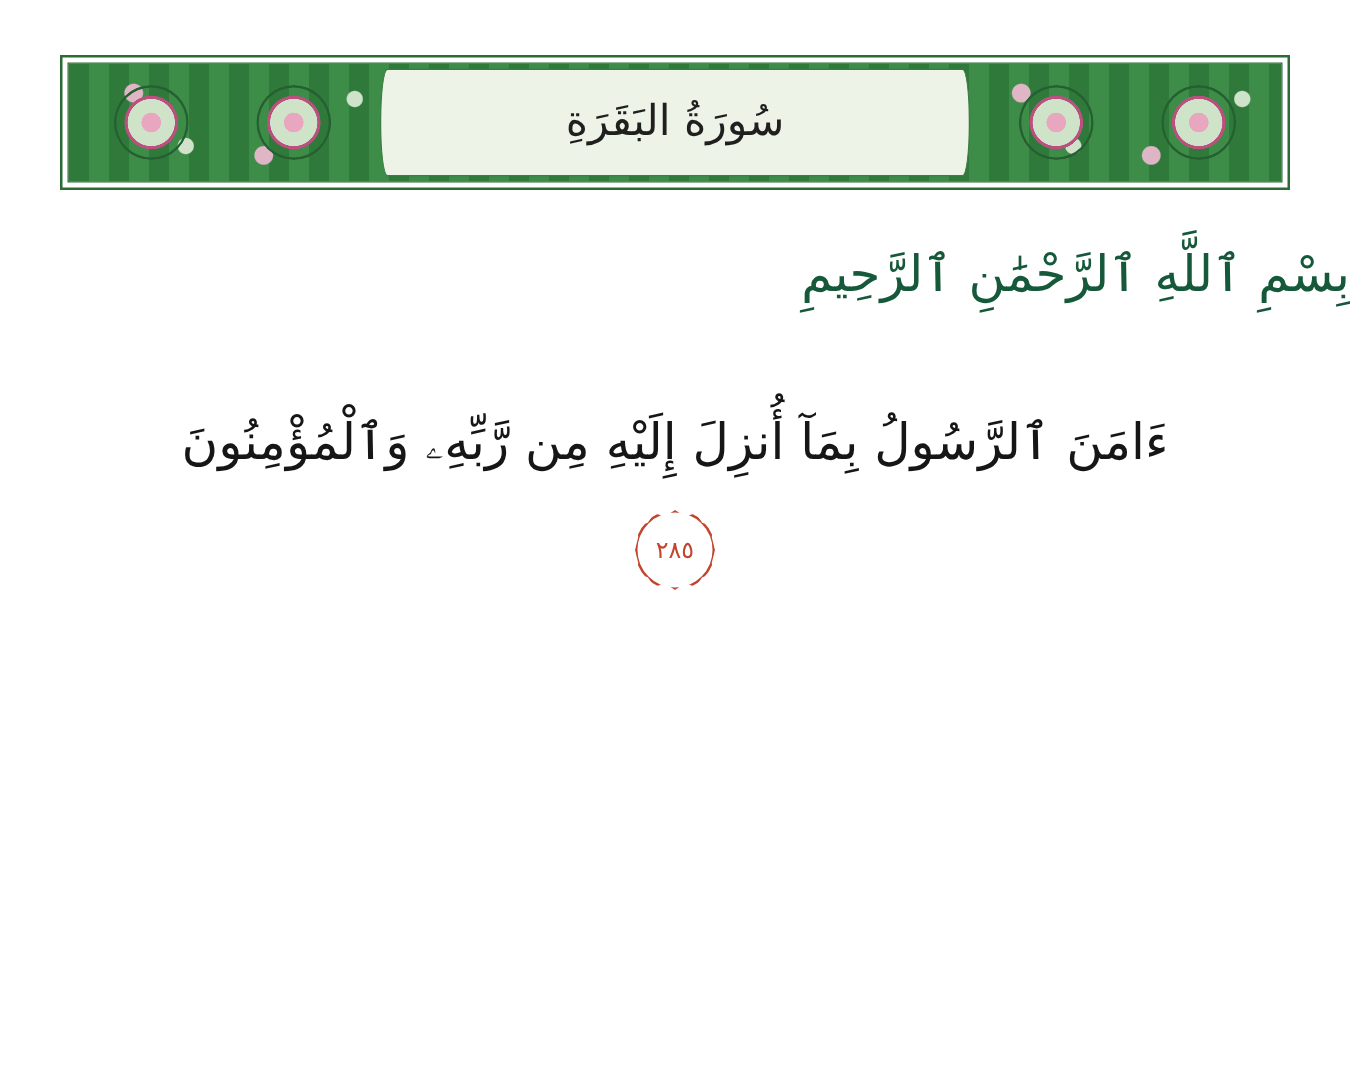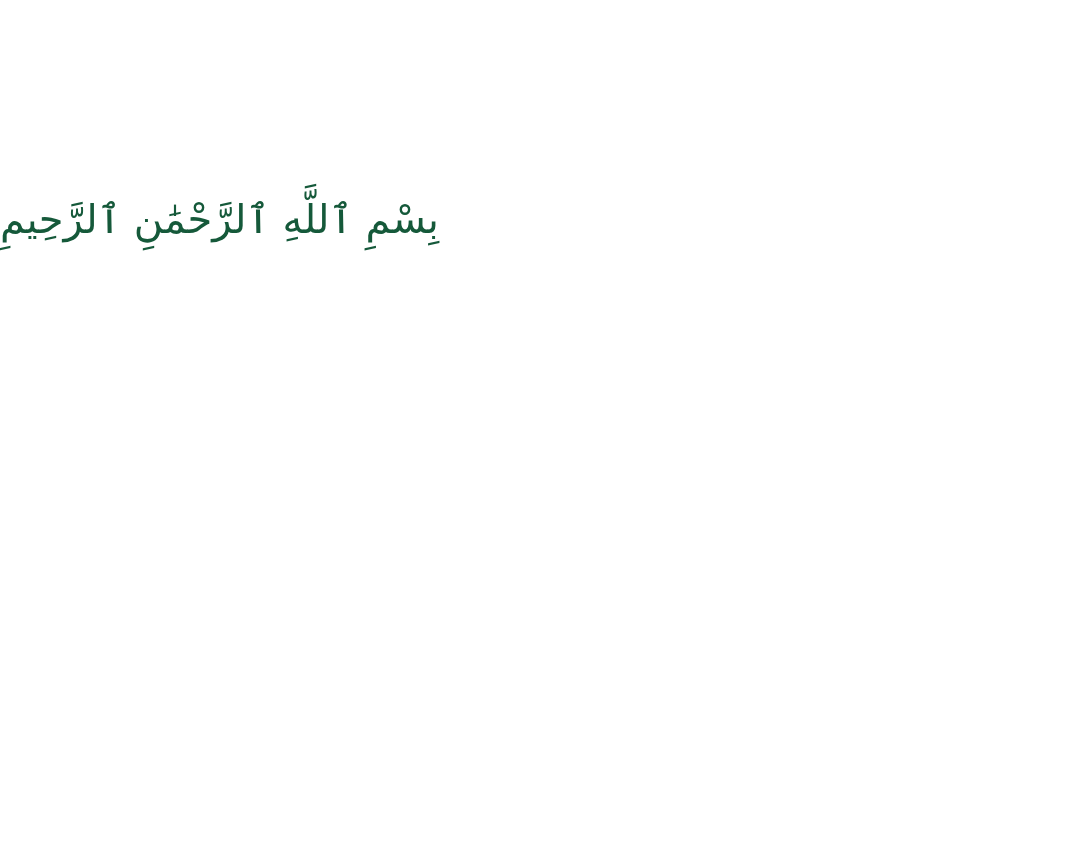--- a/index.html
+++ b/index.html
@@ -101,21 +101,21 @@
     white-space: nowrap;
     direction: rtl;
   }
 
   
   .basmala {
     position: absolute;
     top: 196px;
     left: 0;
     width: 1080px;
-    text-align: left;
+    text-align: right;
     font-family: "DejaVu Sans", "Liberation Serif", serif;
     font-size: 40px;
     color: #15593a;
     direction: rtl;
     letter-spacing: 0;
   }
 
   
   .ayah-block {
     position: absolute;
@@ -166,21 +166,38 @@
   .ayah-marker span {
     position: relative;
     z-index: 1;
   }
 </style>
 </head>
 <body>
 
 <div class="page">
 
-
-  <div class="basmala">بِسْمِ ٱللَّهِ ٱلرَّحْمَٰنِ ٱلرَّحِيمِ</div>
-
-  <div class="ayah-block">
-    <div class="ayah-line last">
+  <div class="surah-banner">
+    <div class="surah-banner-inner">
+      <div class="vine left"></div>
+      <div class="vine right"></div>
+      <div class="rosette r1"></div>
+      <div class="rosette r2"></div>
+      <div class="rosette r3"></div>
+      <div class="rosette r4"></div>
+      <div class="surah-title-plate">
+        <div class="surah-title">سُورَةُ البَقَرَةِ</div>
+      </div>
     </div>
   </div>
 
+  <div class="basmala">بِسْمِ ٱللَّهِ ٱلرَّحْمَٰنِ ٱلرَّحِيمِ</div>
+
+  <div class="ayah-block">
+    <div class="ayah-line">ءَامَنَ ٱلرَّسُولُ بِمَآ أُنزِلَ إِلَيْهِ مِن رَّبِّهِۦ وَٱلْمُؤْمِنُونَ</div>
+    <div class="ayah-line last">
+      <span class="ayah-marker">
+        <span>٢٨٥</span>
+      </span>
+    </div>
+  </div>
+
 </div>
 
 </body></html>

